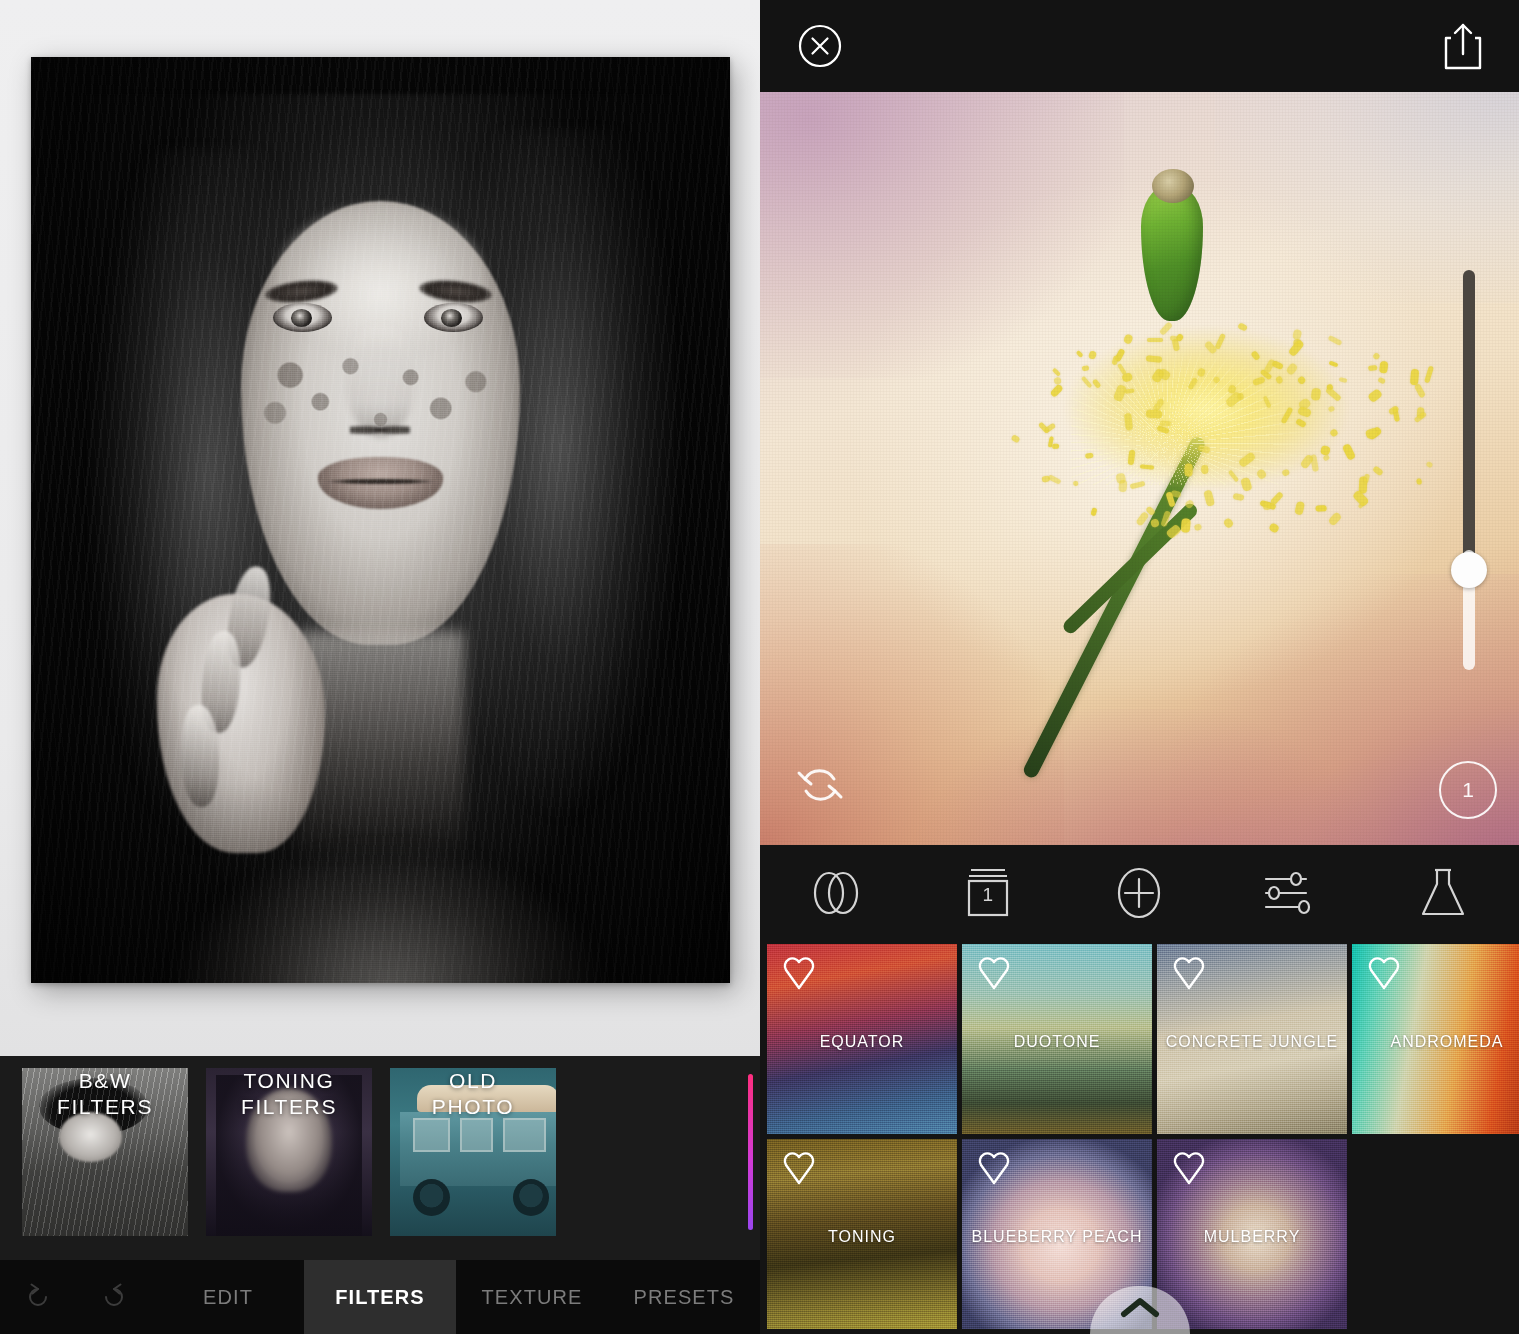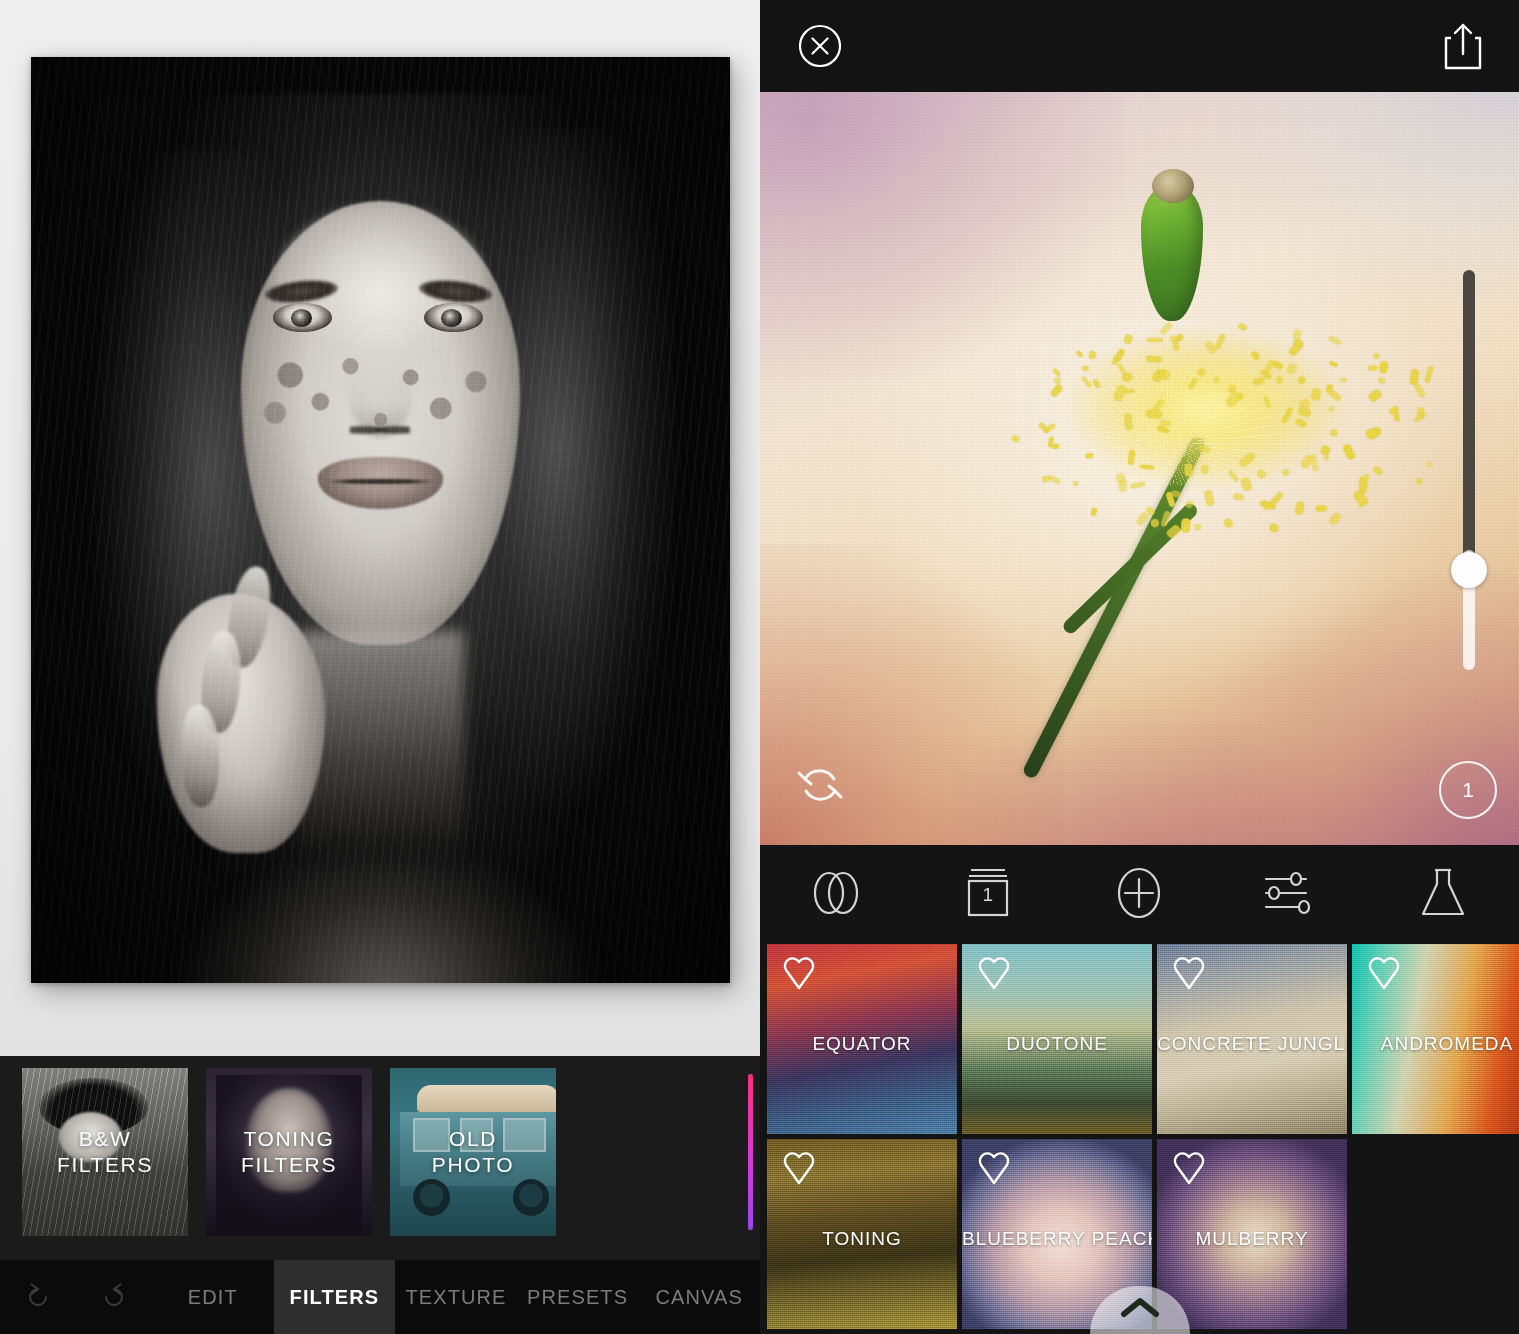--- a/index.html
+++ b/index.html
@@ -164,21 +164,21 @@
     background:#1b1b1b;
   }
   .preset-row {
     position:absolute; left:0; top:0; width:760px; height:204px;
     padding: 12px 0 0 22px;
     display:flex; gap:18px; overflow:hidden;
   }
   .preset {
     position:relative; flex:0 0 auto;
     width:166px; height:168px;
-    display:flex; align-items:center; justify-content:center;
+    display:flex; align-items:flex-start; justify-content:center;
     overflow:hidden;
   }
   .preset .pl {
     position:relative; z-index:3;
     color:#fff; font-size:21px; letter-spacing:1.6px;
     text-align:center; line-height:1.25; font-weight:400;
     text-shadow:0 1px 4px rgba(0,0,0,.55);
     white-space:pre-line;
   }
   .preset .art { position:absolute; inset:0; z-index:1; }
@@ -388,21 +388,21 @@
     background:#141414;
     display:grid; grid-template-columns: repeat(4, 190px);
     grid-auto-rows: 190px; gap:5px;
     padding-left: 7px; padding-top: 4px;
     overflow:hidden;
   }
   .ftile { position:relative; width:190px; height:190px; overflow:hidden; }
   .ftile .fart { position:absolute; inset:0; }
   .ftile .fname {
     position:absolute; left:0; right:0; top:47%;
-    text-align:center; color:#fff; font-size:19px; letter-spacing:1px;
+    text-align:center; color:#fff; font-size:16px; letter-spacing:1px;
     text-shadow:0 1px 3px rgba(0,0,0,.45); white-space:nowrap;
   }
   .ftile .heart { position:absolute; left:12px; top:10px; width:40px; height:40px; color:#fff; }
   .f-noise { position:absolute; inset:0; opacity:.28; mix-blend-mode:overlay;
     background-image:
       repeating-linear-gradient(0deg, rgba(255,255,255,.5) 0 1px, rgba(0,0,0,.45) 1px 2px),
       repeating-linear-gradient(90deg, rgba(255,255,255,.4) 0 1px, rgba(0,0,0,.35) 1px 2px); }
 
   .t-equator { background: linear-gradient(170deg,#c0333f 0%, #d15235 20%, #8c3550 42%, #3b3560 62%, #3c5f86 82%, #4d7fa6 100%); }
   .t-binding { background: linear-gradient(180deg,#7fc0c6 0%, #9ec3b4 26%, #b9bf8f 44%, #5f7a5b 66%, #3c4a33 84%, #6b5c2a 100%); }
@@ -518,23 +518,20 @@
               <span>EDIT</span>
             </div>
           <div class="tab is-active">
               <span>FILTERS</span>
             </div>
           <div class="tab">
               <span>TEXTURE</span>
             </div>
           <div class="tab">
               <span>PRESETS</span>
-            </div>
-          <div class="tab">
-              <span>CANVAS</span>
             </div>
         </div>
       </div>
     </div>
   </div>
 
   <div class="right-panel">
 
     <div class="r-topbar">
       <div class="r-close">

